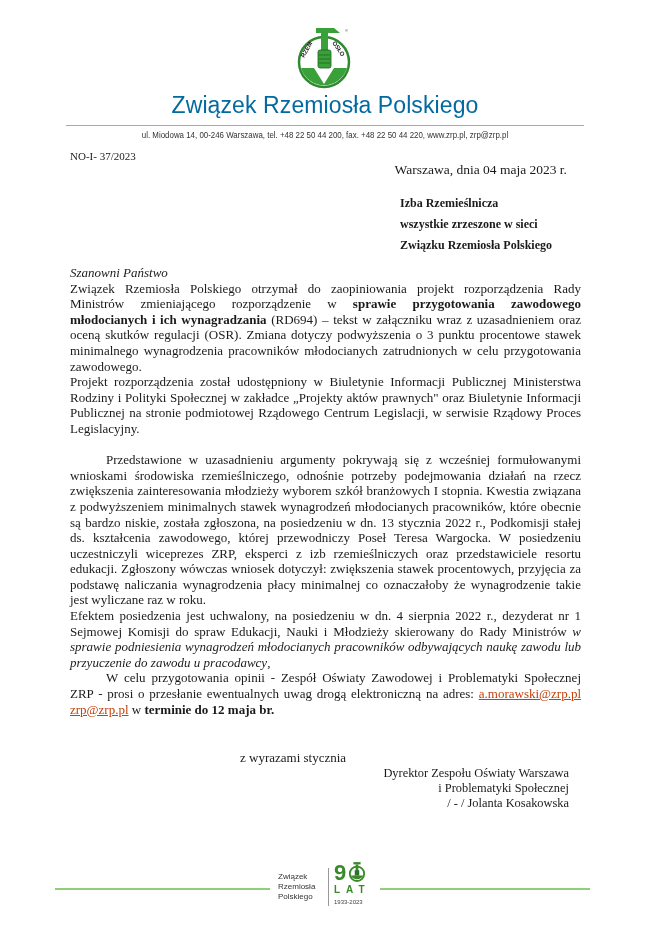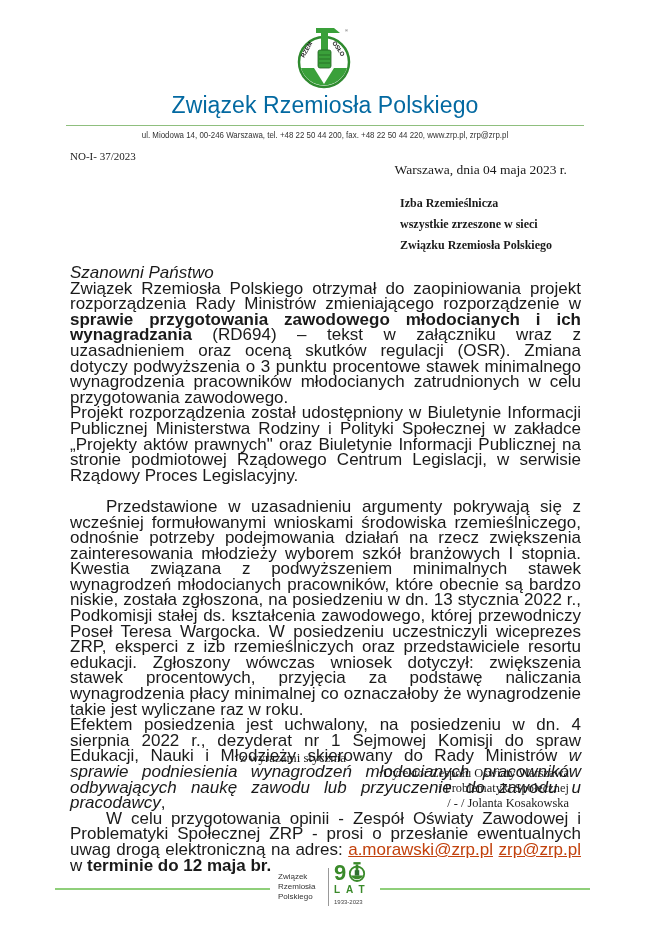--- a/index.html
+++ b/index.html
@@ -13,21 +13,21 @@
   .address { position: absolute; left: 0; width: 650px; top: 130px; text-align: center;
     font-family: "Liberation Sans", sans-serif; font-size: 8.6px; color: #333; transform: scaleX(0.92); }
 
   .ref { position: absolute; left: 70px; top: 150px; font-family: "Liberation Serif", serif; font-size: 11px; }
   .date { position: absolute; right: 83px; top: 150px; font-family: "Liberation Serif", serif; font-size: 13.5px; margin-top: 12px; }
 
   .recipient { position: absolute; right: 98px; top: 193px; text-align: left;
     font-family: "Liberation Serif", serif; font-weight: bold; font-size: 12px; line-height: 21px; }
 
   .body { position: absolute; left: 70px; width: 511px; top: 265px;
-    font-family: Liberation Sans, sans-serif; font-size: 17px; line-height: 15.6px; text-align: justify; }
+    font-family: Liberation Serif, serif; font-size: 13px; line-height: 15.6px; text-align: justify; }
   .body p { margin: 0; }
   .body .gap { height: 15.6px; }
   .indent { text-indent: 36px; }
   .it { font-style: italic; }
   .b { font-weight: bold; }
   a.mail { color: #c2410c; text-decoration: underline; }
 
   .closing { position: absolute; left: 240px; top: 750px; font-family: "Liberation Serif", serif; font-size: 13px; }
   .signature { position: absolute; right: 81px; top: 766px; text-align: right;
     font-family: "Liberation Serif", serif; font-size: 12.4px; line-height: 15px; }

